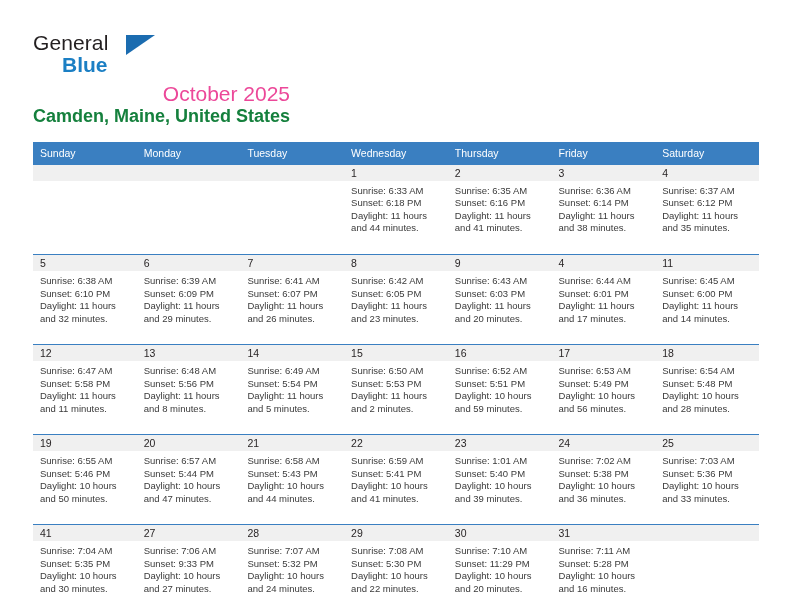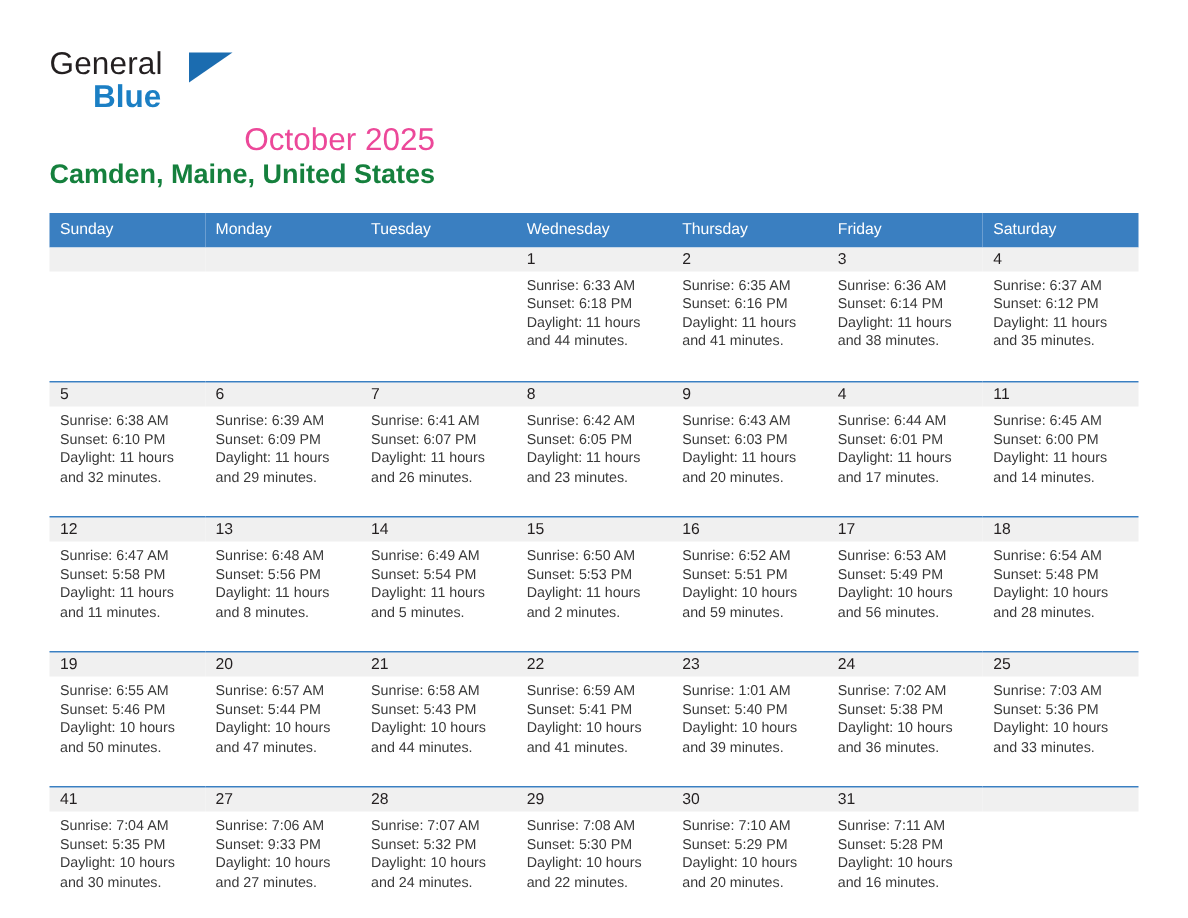--- a/index.html
+++ b/index.html
@@ -363,21 +363,21 @@
               <div>Sunrise: 7:08 AM</div>
               <div>Sunset: 5:30 PM</div>
               <div>Daylight: 10 hours</div>
               <div>and 22 minutes.</div>
             </div>
           </td>
           <td>
             <div class="daynum">30</div>
             <div class="cell-body">
               <div>Sunrise: 7:10 AM</div>
-              <div>Sunset: 5:29 PM</div>
+              <div>Sunset: 11:29 PM</div>
               <div>Daylight: 10 hours</div>
               <div>and 20 minutes.</div>
             </div>
           </td>
           <td>
             <div class="daynum">31</div>
             <div class="cell-body">
               <div>Sunrise: 7:11 AM</div>
               <div>Sunset: 5:28 PM</div>
               <div>Daylight: 10 hours</div>

